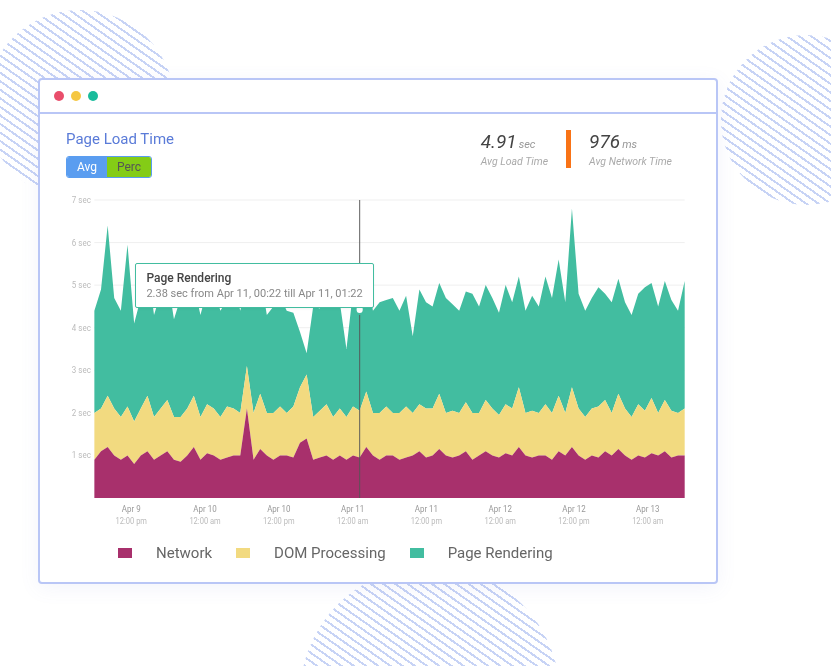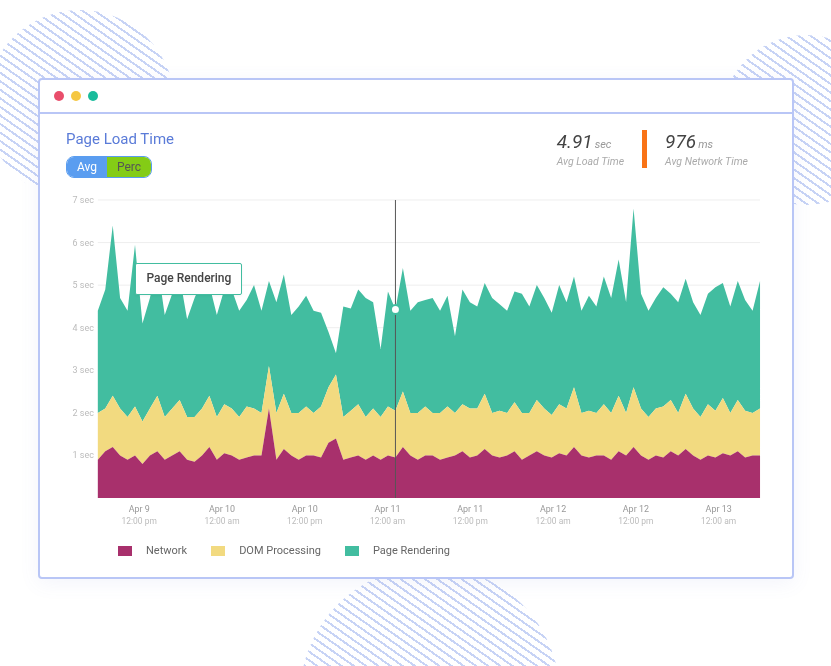--- a/index.html
+++ b/index.html
@@ -17,21 +17,21 @@
     background: repeating-linear-gradient(35deg, #c7d3f5 0 2px, #fff 2px 7px);
     z-index: 0;
   }
   .bg-tl { width: 190px; height: 190px; left: -15px; top: 10px; }
   .bg-tr { width: 170px; height: 170px; right: -60px; top: 35px; }
   .bg-b  { width: 260px; height: 260px; left: 300px; bottom: -160px; }
 
   .window {
     position: absolute;
     left: 38px; top: 78px;
-    width: 756px;
+    width: 680px;
     border: 2px solid #b9c6f6;
     border-radius: 4px;
     background: #fff;
     box-shadow: 0 4px 20px rgba(100,120,200,0.08);
     z-index: 5;
   }
   .titlebar {
     height: 34px;
     border-bottom: 2px solid #b9c6f6;
     display: flex; align-items: center; padding-left: 14px; gap: 7px;
@@ -40,21 +40,21 @@
   .dot.r { background: #e94e6b; }
   .dot.y { background: #f5c742; }
   .dot.g { background: #1abc9c; }
 
   .content { padding: 16px 26px 20px 26px; }
 
   .header-row { display: flex; align-items: flex-start; }
   .title-block { flex: 0 0 auto; }
   .chart-title { color: #5a7bd8; font-size: 15px; font-weight: 400; margin-bottom: 8px; }
   .toggle {
-    display: inline-flex; border: 1px solid #5a9df0; border-radius: 8px; overflow: hidden;
+    display: inline-flex; border: 1px solid #5a9df0; border-radius: 3px; overflow: hidden;
     font-size: 12px;
   }
   .toggle button {
     border: none; background: #84cc16; color: #555; padding: 3px 10px; cursor: pointer;
     font-family: inherit; font-size: 12px;
   }
   .toggle button.active { background: #5a9df0; color: #fff; }
 
   .stats { display: flex; margin-left: auto; gap: 0; font-style: italic; }
   .stat { padding: 0 18px; border-left: 5px solid #f97316; }
@@ -82,21 +82,21 @@
     border-radius: 2px;
     padding: 7px 10px;
     font-size: 11px;
     color: #888;
     box-shadow: 0 1px 3px rgba(0,0,0,0.05);
     pointer-events: none;
   }
   .tooltip .tt-title { color: #444; font-weight: 500; font-size: 12px; margin-bottom: 2px; }
 
   .legend { display: flex; gap: 24px; margin-top: 10px; padding-left: 52px; }
-  .legend-item { display: flex; align-items: center; gap: 14px; font-size: 11px; color: #666; }
+  .legend-item { display: flex; align-items: center; gap: 24px; font-size: 15px; color: #666; }
   .swatch { width: 14px; height: 10px; }
 </style>
 </head>
 <body>
 
 <div class="bg-stripes bg-tl"></div>
 <div class="bg-stripes bg-tr"></div>
 <div class="bg-stripes bg-b"></div>
 
 <div class="window">
@@ -160,20 +160,21 @@
           <text class="x-sub" x="489.875" y="330">12:00 am</text>
           <text class="x-tick" x="573.125" y="318">Apr 12</text>
           <text class="x-sub" x="573.125" y="330">12:00 pm</text>
           <text class="x-tick" x="656.375" y="318">Apr 13</text>
           <text class="x-sub" x="656.375" y="330">12:00 am</text>
           <line class="cursor-line" x1="331.3258426966292" x2="331.3258426966292" y1="6" y2="304"></line>
           <circle class="cursor-pt" cx="331.3258426966292" cy="115.40857142857146" r="4.5"></circle>
         </svg>
       <div class="tooltip" id="tooltip" style="left: 69.4433px; top: 68.7528px;">
         <div class="tt-title">Page Rendering</div>
+        <div>2.38 sec from Apr 11, 00:22 till Apr 11, 01:22</div>
       </div>
     </div>
 
     <div class="legend">
       <div class="legend-item">
         <span class="swatch" style="background:#a8306c"></span>
         <span>Network</span>
       </div>
       <div class="legend-item">
         <span class="swatch" style="background:#f2da80"></span>

